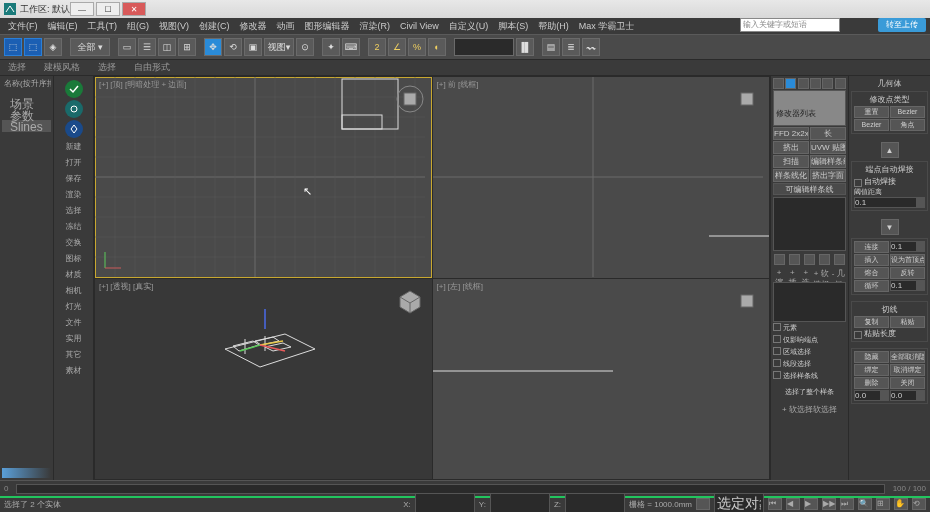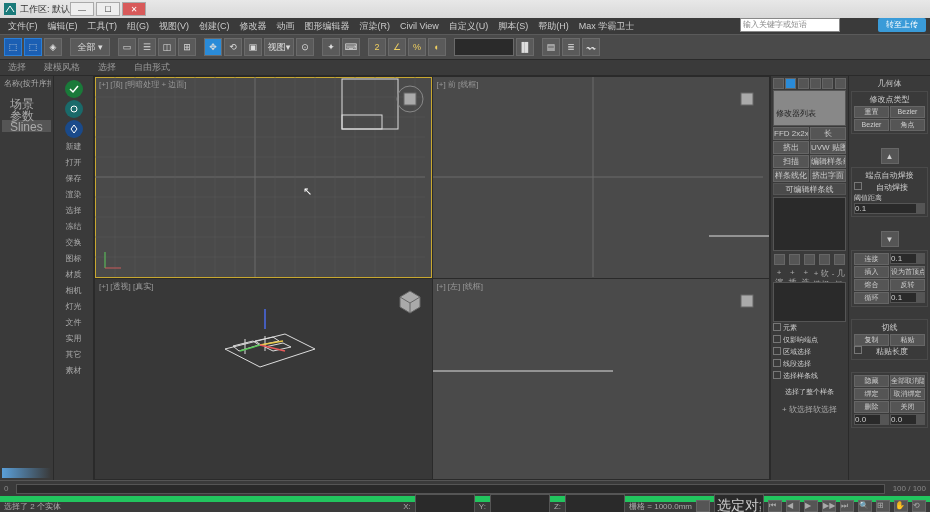--- a/index.html
+++ b/index.html
@@ -45,32 +45,32 @@
 .rpanel .tabs .tab{width:11px;height:11px;background:#555;border:1px solid #666;}
 .rpanel .tabs .tab.on{background:#2a8bd8;}
 .rpanel .dd{height:14px;background:#888;color:#222;border:1px solid #555;padding:17px 2px;line-height:12px;white-space:nowrap;overflow:hidden;}
 .rpanel .btngrid{display:grid;grid-template-columns:1fr 1fr;gap:1px;}
 .rpanel .btn{height:13px;background:#555;border:1px solid #666;color:#ccc;text-align:center;line-height:11px;font-size:8px;white-space:nowrap;overflow:hidden;}
 .rpanel .rollhead{height:12px;background:#4a4a4a;text-align:center;line-height:12px;border:1px solid #555;font-size:8px;}
 .rpanel .preview{height:54px;background:#2a2a2a;border:1px solid #555;margin-top:1px;}
 .rpanel .list{display:flex;gap:1px;margin-top:2px;}
 .rpanel .litm{height:12px;text-align:center;color:#aaa;}
 .rpanel2{width:82px;background:#3a3a3a;border-left:1px solid #2a2a2a;display:flex;flex-direction:column;padding:2px;gap:1px;font-size:8px;overflow:hidden;}
-.rpanel2 .sec{border:1px solid #4a4a4a;padding:2px;margin-bottom:11px;}
+.rpanel2 .sec{border:1px solid #4a4a4a;padding:2px;margin-bottom:5px;}
 .rpanel2 .sechead{text-align:center;color:#ccc;margin-bottom:1px;}
 .rpanel2 .grid2{display:grid;grid-template-columns:1fr 1fr;gap:1px;}
 .rpanel2 .b{height:12px;background:#555;border:1px solid #666;text-align:center;line-height:10px;font-size:7px;white-space:nowrap;overflow:hidden;}
 .rpanel2 .spin{height:11px;background:#2a2a2a;border:1px solid #555;display:flex;}
 .rpanel2 .spin span{flex:1;} .rpanel2 .spin .ar{width:8px;background:#555;}
-.rpanel2 .cb{height:11px;display:flex;align-items:flex-start;gap:14px;} .rpanel2 .cb .box{width:8px;height:8px;border:1px solid #777;background:#3a3a3a;}
+.rpanel2 .cb{height:11px;display:flex;align-items:flex-end;gap:2px;} .rpanel2 .cb .box{width:8px;height:8px;border:1px solid #777;background:#3a3a3a;}
 .rpanel2 .expand{width:18px;height:16px;background:#555;border:1px solid #666;align-self:center;margin:2px 0;display:flex;align-items:center;justify-content:center;}
 .timeline{height:16px;background:#3a3a3a;border-top:1px solid #555;display:flex;align-items:center;}
 .timeline .track{flex:1;height:10px;background:#2a2a2a;border:1px solid #555;margin:0 4px;position:relative;}
 .timeline .lbl{font-size:8px;color:#888;padding:0 4px;}
-.status{height:14px;background:#3a3a3a;border-top:6px solid #22c55e;display:flex;align-items:center;padding:0 4px;font-size:8px;color:#aaa;gap:4px;}
+.status{height:14px;background:#3a3a3a;border-top:2px solid #22c55e;display:flex;align-items:center;padding:0 4px;font-size:8px;color:#aaa;gap:4px;}
 .status input{height:24px;background:#2a2a2a;border:1px solid #555;color:#ccc;font-size:14px;width:60px;}
 .status .pb{width:14px;height:12px;background:#555;border:1px solid #666;}
 .status2{height:14px;background:#3a3a3a;display:flex;align-items:center;padding:0 4px;font-size:8px;color:#888;gap:6px;}
 .searchtop{position:absolute;top:18px;right:90px;width:100px;height:14px;background:#fff;border:1px solid #888;font-size:8px;color:#888;padding:0 2px;line-height:12px;}
 .upload{position:absolute;top:18px;right:4px;height:14px;background:#3a9bd8;color:#fff;font-size:8px;padding:0 8px;line-height:14px;border-radius:2px;}
 </style>
 </head>
 <body>
 
 <div class="titlebar">

